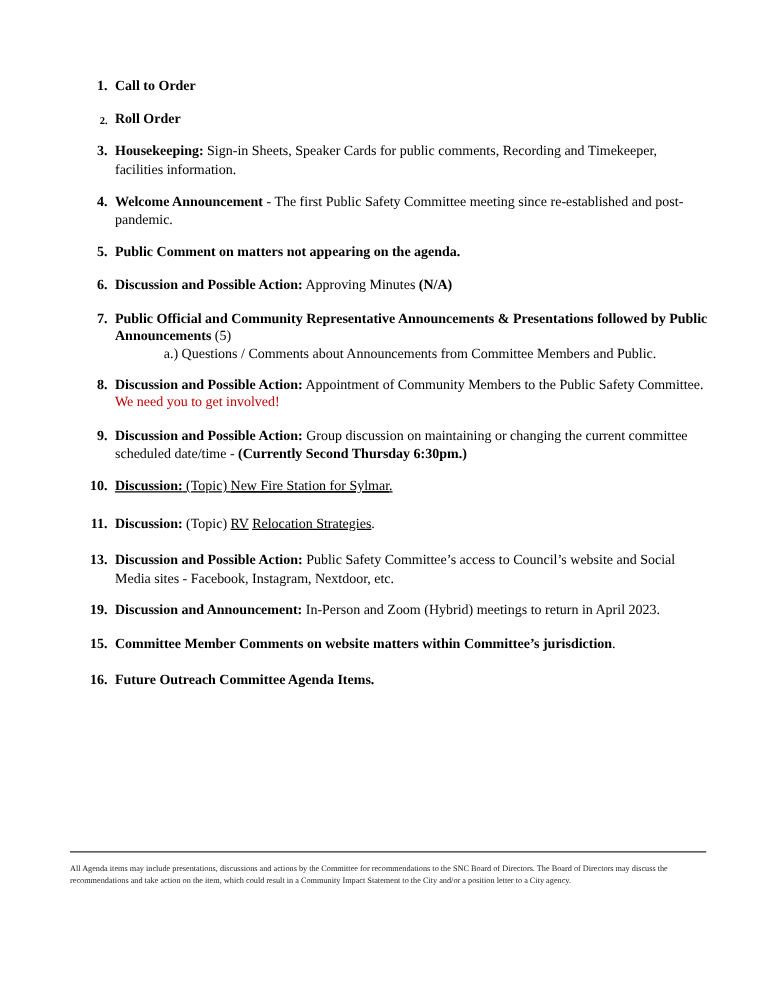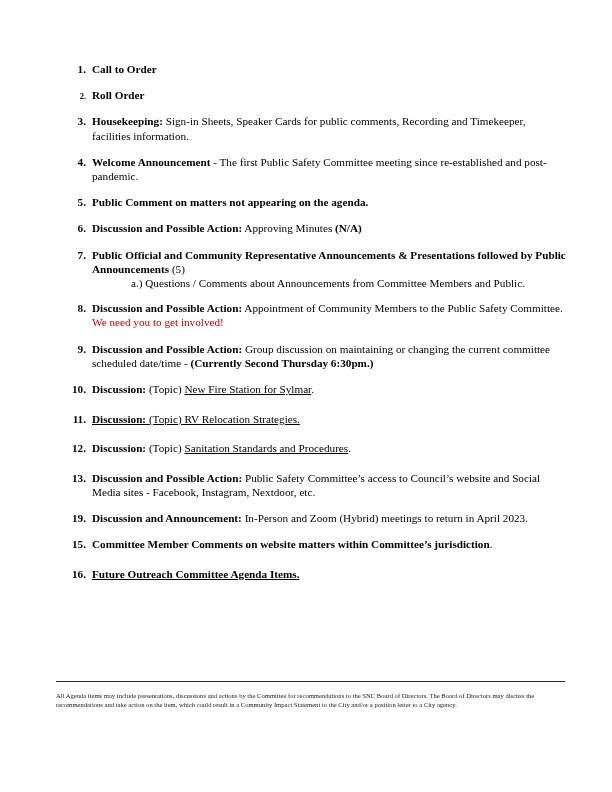--- a/index.html
+++ b/index.html
@@ -95,27 +95,27 @@
   
   .item.i1 { margin-bottom: 12px; }
   .item.i2 { margin-bottom: 12px; }
   .item.i3 { margin-bottom: 12px; }
   .item.i4 { margin-bottom: 12px; }
   .item.i5 { margin-bottom: 12px; }
   .item.i6 { margin-bottom: 12px; }
   .item.i7 { margin-bottom: 11px; }
   .item.i8 { margin-bottom: 12px; }
   .item.i9 { margin-bottom: 12px; }
-  .item.i10 { margin-bottom: 15.5px; }
-  .item.i11 { margin-bottom: 15.5px; text-decoration: underline; }
+  .item.i10 { margin-bottom: 15.5px; text-decoration: underline; }
+  .item.i11 { margin-bottom: 15.5px; }
   .item.i12 { margin-bottom: 15.5px; }
   .item.i13 { }
   .item.i14 { margin-bottom: 12px; }
   .item.i15 { margin-bottom: 15.5px; }
-  .item.i16 { margin-bottom: 7px; text-decoration: underline; }
+  .item.i16 { margin-bottom: 7px; }
   .item.i17 { margin-bottom: 0; }
 </style>
 </head>
 <body>
 
 <div class="page">
 
   <div class="agenda-list">
 
     <div class="item i1">
@@ -166,24 +166,20 @@
     <div class="item i10">
       <span class="num">10.</span>
       <span class="body"><b>Discussion:</b><span> (Topic) </span><span class="u">New Fire Station for Sylmar</span><span>.</span></span>
     </div>
 
     <div class="item i11">
       <span class="num">11.</span>
       <span class="body"><b>Discussion:</b><span> (Topic) </span><span class="u">RV</span><span> </span><span class="u">Relocation Strategies</span><span>.</span></span>
     </div>
 
-    <div class="item i12">
-      <span class="num">12.</span>
-      <span class="body"><b>Discussion:</b><span> (Topic) </span><span class="u">Sanitation Standards and Procedures</span><span>.</span></span>
-    </div>
 
     <div class="item i13">
       <span class="num">13.</span>
       <span class="body"><b>Discussion and Possible Action:</b><span> Public Safety Committee’s access to Council’s website and Social Media sites - Facebook, Instagram, Nextdoor, etc.</span></span>
     </div>
 
     <div class="item i14">
       <span class="num">19.</span>
       <span class="body"><b>Discussion and Announcement:</b><span> In-Person and Zoom (Hybrid) meetings to return in April 2023.</span></span>
     </div>

